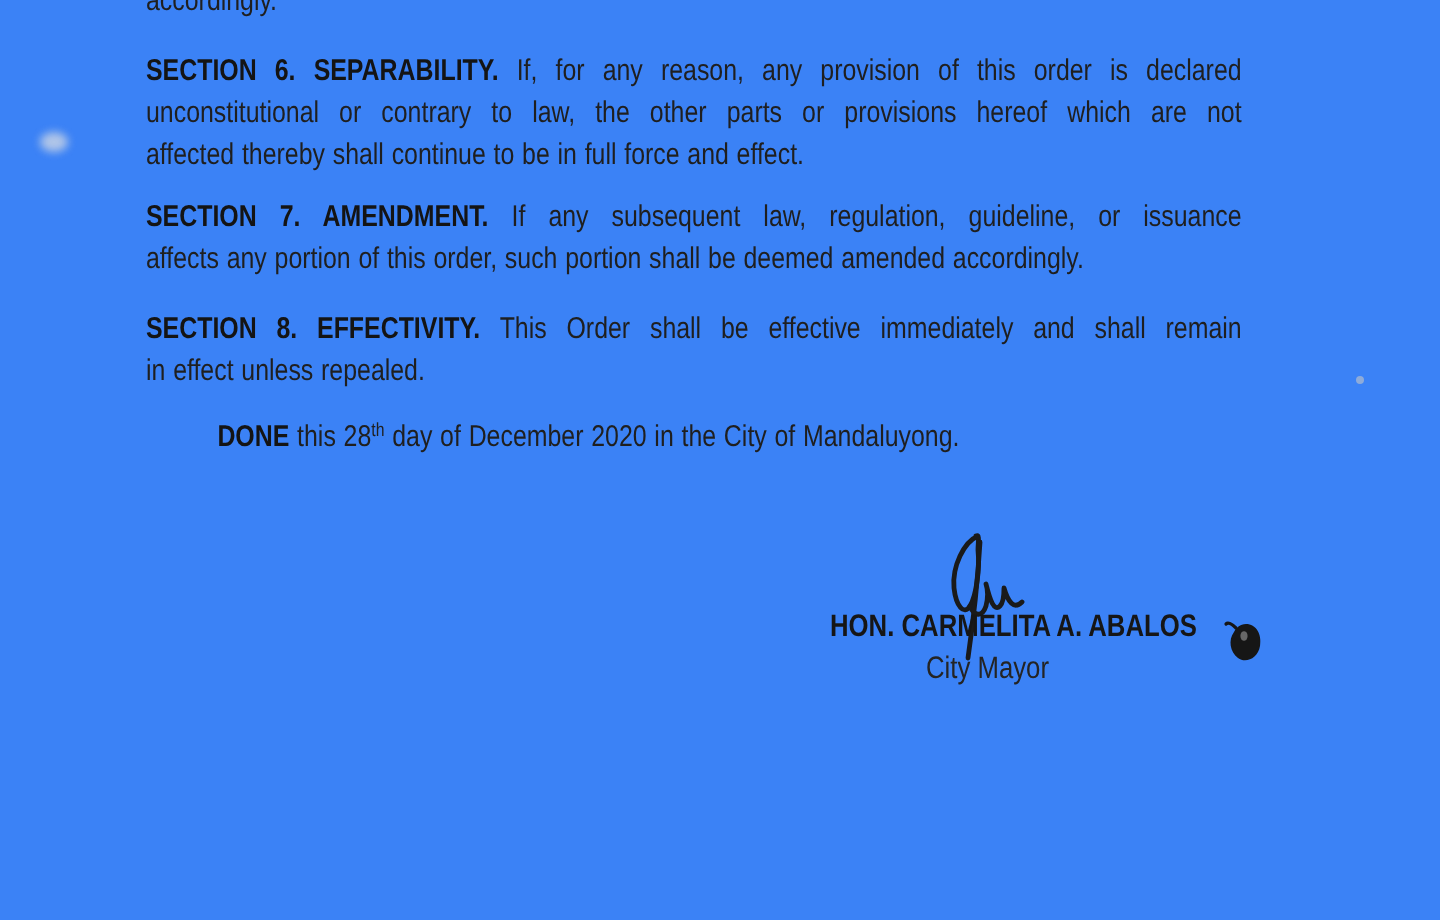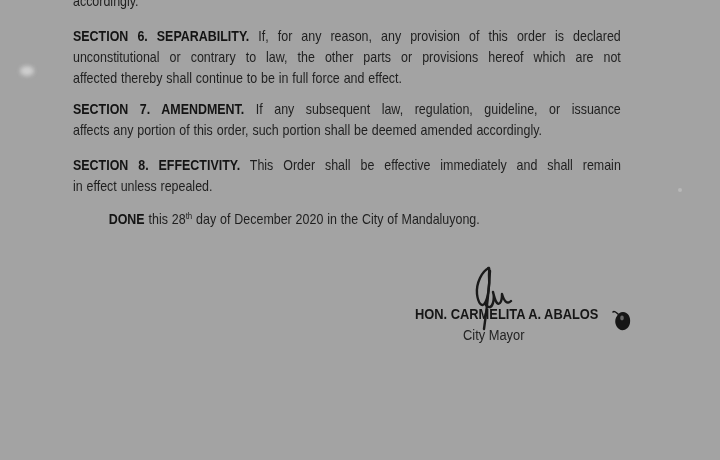--- a/index.html
+++ b/index.html
@@ -1,20 +1,20 @@
 <!DOCTYPE html>
 <html><head>
 <meta charset="utf-8">
 <style>
   html, body { margin: 0; padding: 0; background: #fff; }
   #page {
     position: relative;
     width: 720px;
     height: 460px;
-    background: #a3a3a3;
+    background: #3b82f6;
     overflow: hidden;
     font-family: "Liberation Sans", sans-serif;
   }
   #scan-content {
     position: absolute;
     inset: 0;
     filter: blur(0.3px);
   }
   .para {
     position: absolute;

